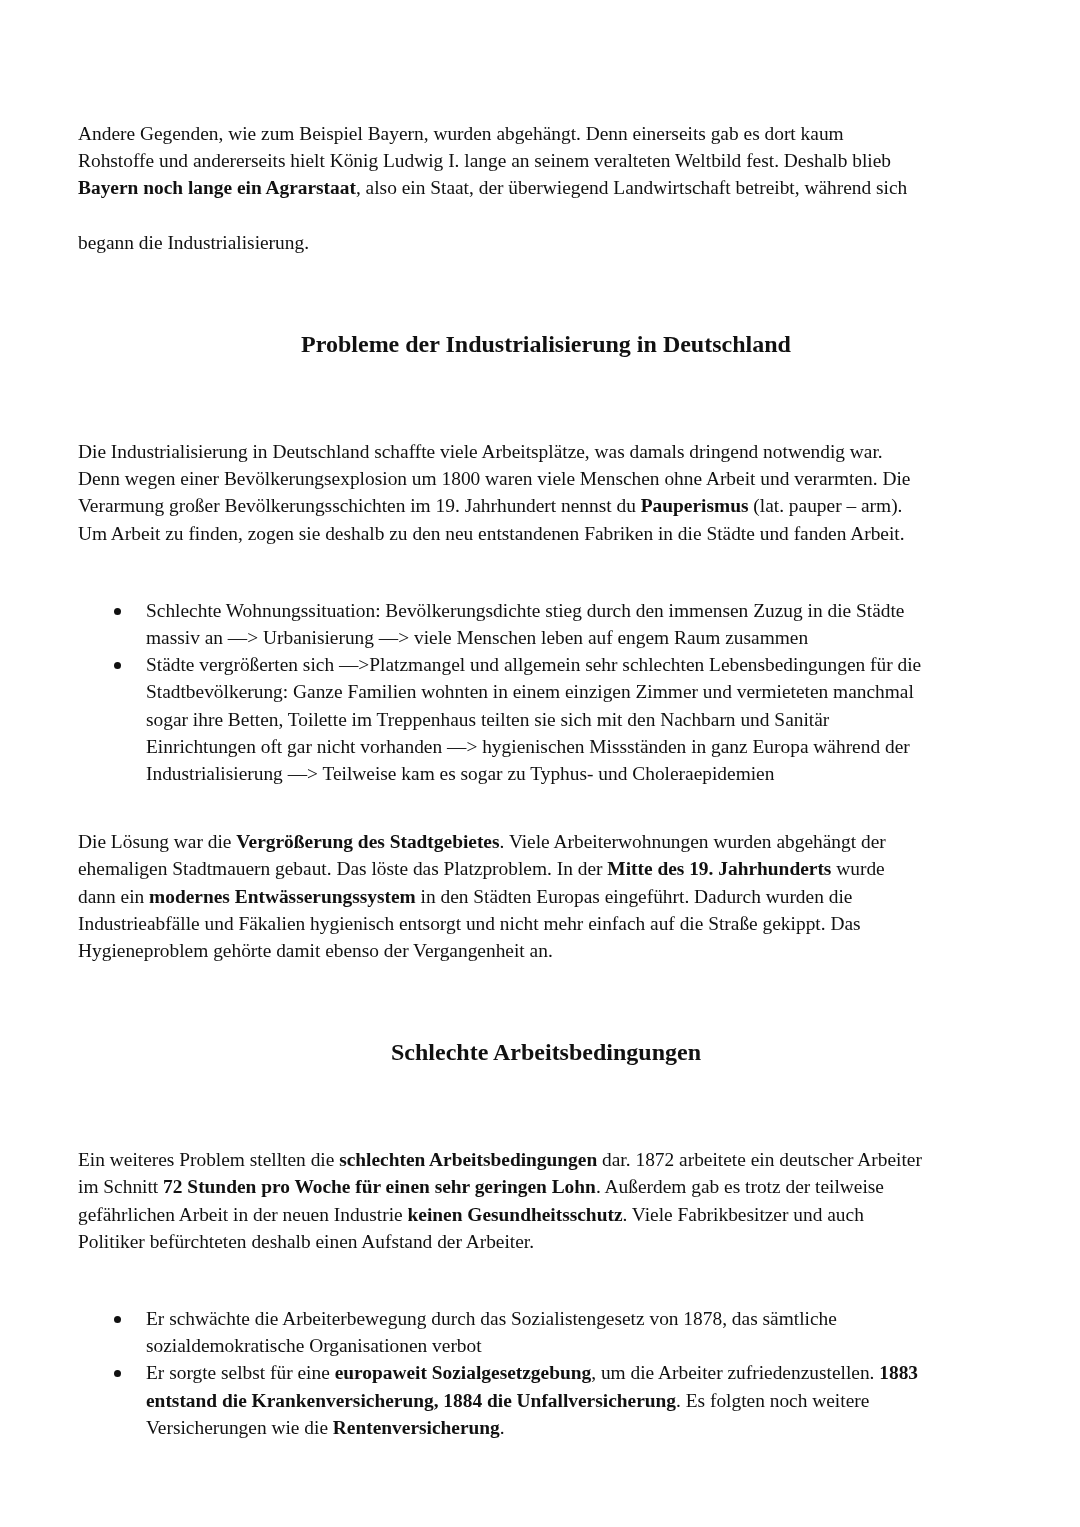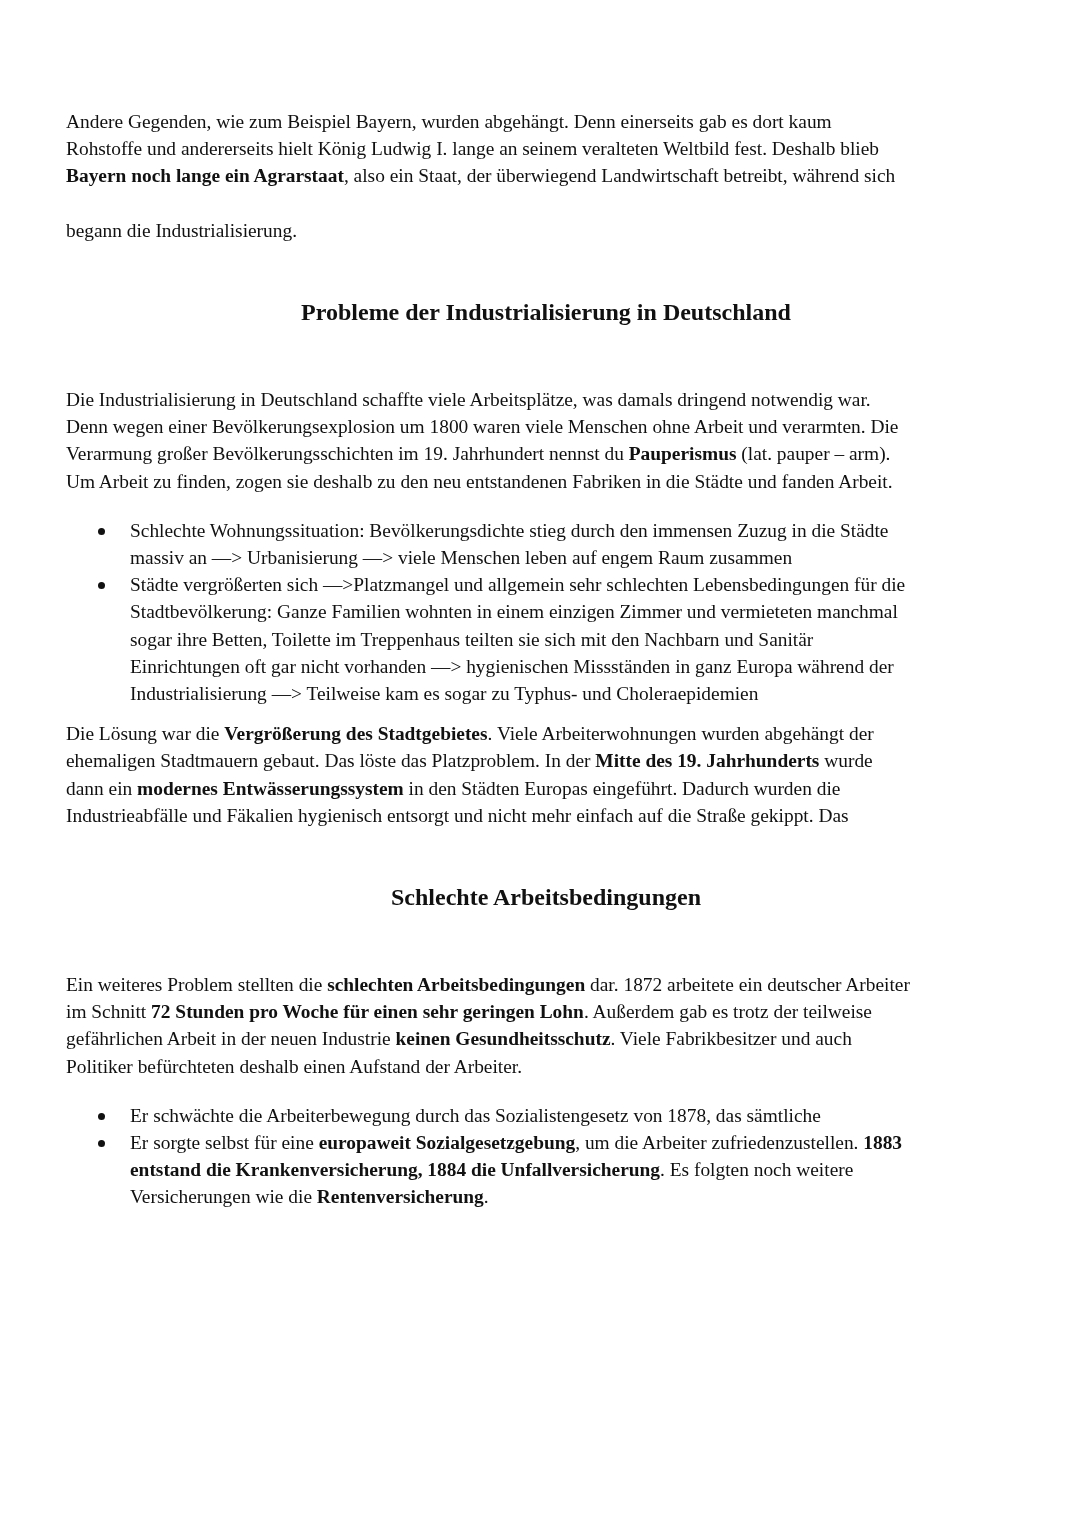--- a/index.html
+++ b/index.html
@@ -15,34 +15,34 @@
       font-family: "Liberation Serif", "DejaVu Serif", serif;
       color: #111111;
     }
     .page {
       position: absolute;
       left: 66px;
       top: 108px;
       width: 960px;
     }
     p {
-      margin: 0;
+      margin: 12px;
       font-size: 19.4px;
       line-height: 27.2px;
     }
     b { font-weight: bold; }
     h2 {
-      margin: 0;
+      margin: 8px;
       text-align: center;
       font-size: 24px;
       font-weight: bold;
       line-height: 32px;
     }
     ul {
-      margin: 0;
+      margin: 16px;
       padding: 0;
       list-style: none;
     }
     li {
       position: relative;
       padding-left: 64px;
       font-size: 19.4px;
       line-height: 27.2px;
     }
     li .bullet {
@@ -98,40 +98,42 @@
       <span>Industrialisierung —&gt; Teilweise kam es sogar zu Typhus- und Choleraepidemien</span>
     </li>
   </ul>
   <div style="height:13px"></div>
 
   <p>
     <span>Die Lösung war die </span><b>Vergrößerung des Stadtgebietes</b><span>. Viele Arbeiterwohnungen wurden abgehängt der</span><br>
     <span>ehemaligen Stadtmauern gebaut. Das löste das Platzproblem. In der </span><b>Mitte des 19. Jahrhunderts</b><span> wurde</span><br>
     <span>dann ein </span><b>modernes Entwässerungssystem</b><span> in den Städten Europas eingeführt. Dadurch wurden die</span><br>
     <span>Industrieabfälle und Fäkalien hygienisch entsorgt und nicht mehr einfach auf die Straße gekippt. Das</span><br>
+    <span>Hygieneproblem gehörte damit ebenso der Vergangenheit an.</span>
   </p>
 
   <div style="height:52px"></div>
   <h2>Schlechte Arbeitsbedingungen</h2>
   <div style="height:58px"></div>
 
   <p>
     <span>Ein weiteres Problem stellten die </span><b>schlechten Arbeitsbedingungen</b><span> dar. 1872 arbeitete ein deutscher Arbeiter</span><br>
     <span>im Schnitt </span><b>72 Stunden pro Woche für einen sehr geringen Lohn</b><span>. Außerdem gab es trotz der teilweise</span><br>
     <span>gefährlichen Arbeit in der neuen Industrie </span><b>keinen Gesundheitsschutz</b><span>. Viele Fabrikbesitzer und auch</span><br>
     <span>Politiker befürchteten deshalb einen Aufstand der Arbeiter.</span>
   </p>
   <div class="gap-para"></div>
 
   <div style="height:13px"></div>
 
   <ul>
     <li>
       <span class="bullet"></span>
       <span>Er schwächte die Arbeiterbewegung durch das Sozialistengesetz von 1878, das sämtliche</span><br>
+      <span>sozialdemokratische Organisationen verbot</span>
     </li>
     <li>
       <span class="bullet"></span>
       <span>Er sorgte selbst für eine </span><b>europaweit Sozialgesetzgebung</b><span>, um die Arbeiter zufriedenzustellen. </span><b>1883</b><br>
       <b>entstand die Krankenversicherung, 1884 die Unfallversicherung</b><span>. Es folgten noch weitere</span><br>
       <span>Versicherungen wie die </span><b>Rentenversicherung</b><span>.</span>
     </li>
   </ul>
 
 </div>

